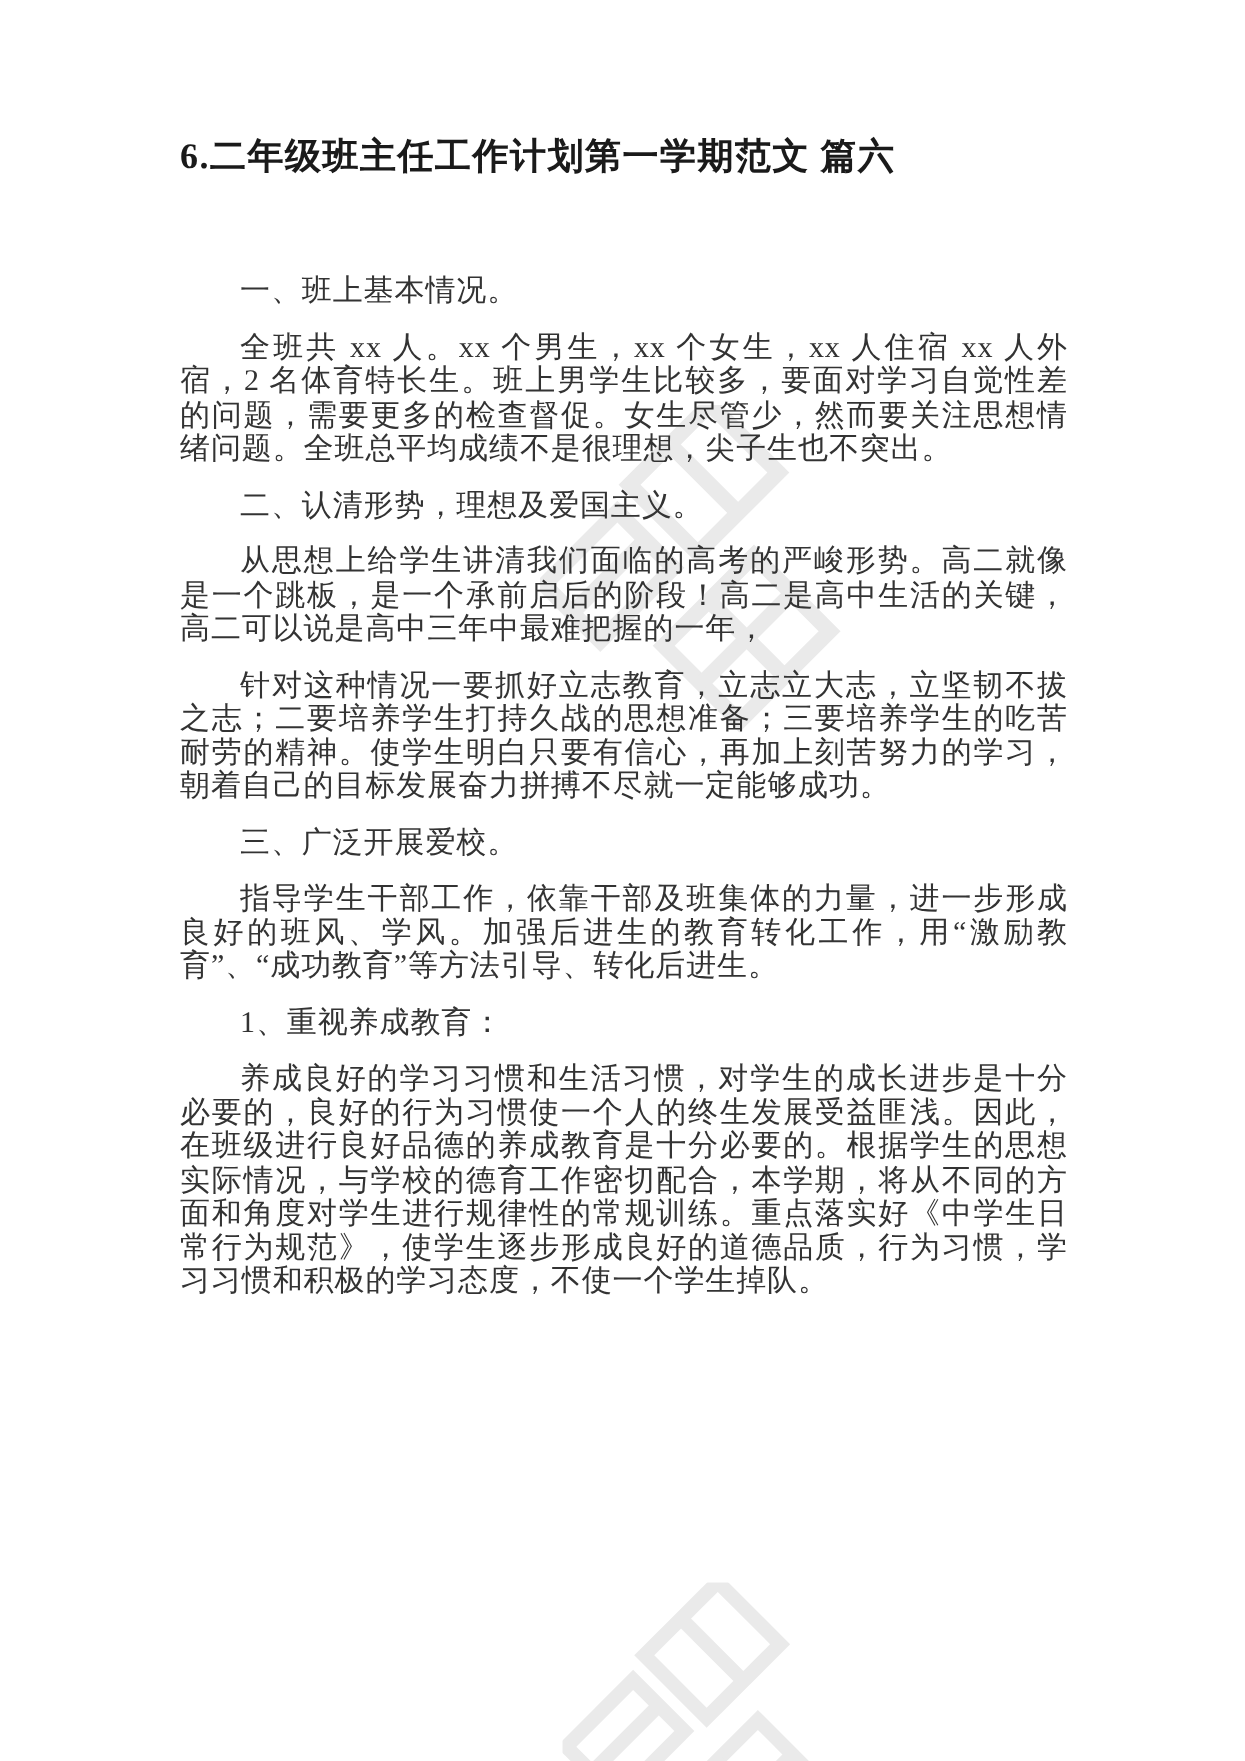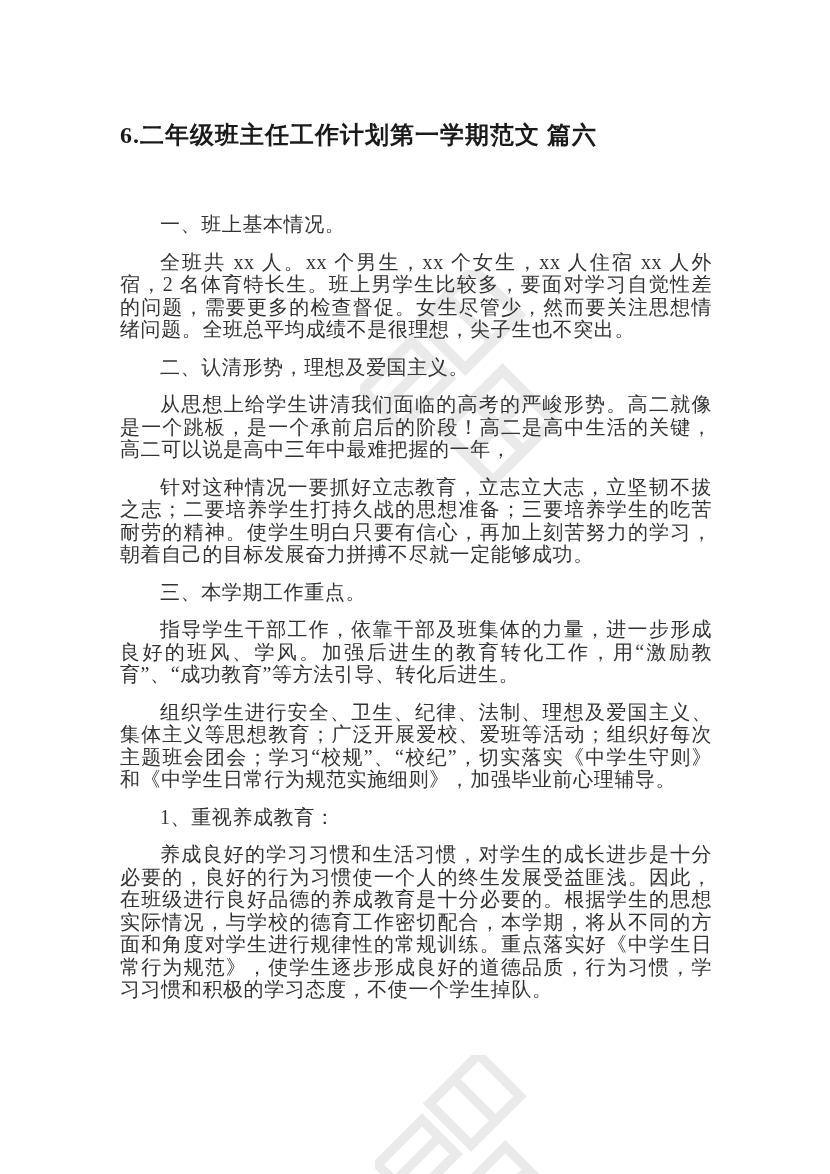--- a/index.html
+++ b/index.html
@@ -13,21 +13,21 @@
     height: 1174px;
     margin: 0 auto;
     background: #ffffff;
     overflow: hidden;
     font-family: "Liberation Serif", "DejaVu Serif", serif;
     color: #333333;
   }
   .content {
     position: relative;
     z-index: 2;
-    padding: 120px 118px 0 120px;
+    padding: 90px 118px 0 120px;
     box-sizing: border-box;
   }
   .doc-title {
     font-size: 24px;
     font-weight: bold;
     color: #1a1a1a;
     margin: 0 0 62px 0;
     letter-spacing: 1px;
     line-height: 1.3;
   }
@@ -89,21 +89,20 @@
 
   <div class="content">
     <h1 class="doc-title">6.二年级班主任工作计划第一学期范文 篇六</h1>
 
     <div class="doc-body">
       <p>一、班上基本情况。</p>
       <p>全班共 xx 人。xx 个男生，xx 个女生，xx 人住宿 xx 人外宿，2 名体育特长生。班上男学生比较多，要面对学习自觉性差的问题，需要更多的检查督促。女生尽管少，然而要关注思想情绪问题。全班总平均成绩不是很理想，尖子生也不突出。</p>
       <p>二、认清形势，理想及爱国主义。</p>
       <p>从思想上给学生讲清我们面临的高考的严峻形势。高二就像是一个跳板，是一个承前启后的阶段！高二是高中生活的关键，高二可以说是高中三年中最难把握的一年，</p>
       <p>针对这种情况一要抓好立志教育，立志立大志，立坚韧不拔之志；二要培养学生打持久战的思想准备；三要培养学生的吃苦耐劳的精神。使学生明白只要有信心，再加上刻苦努力的学习，朝着自己的目标发展奋力拼搏不尽就一定能够成功。</p>
-      <p>三、本学期工作重点。</p>
+      <p>三、广泛开展爱校。</p>
       <p>指导学生干部工作，依靠干部及班集体的力量，进一步形成良好的班风、学风。加强后进生的教育转化工作，用“激励教育”、“成功教育”等方法引导、转化后进生。</p>
-      <p>组织学生进行安全、卫生、纪律、法制、理想及爱国主义、集体主义等思想教育；广泛开展爱校、爱班等活动；组织好每次主题班会团会；学习“校规”、“校纪”，切实落实《中学生守则》和《中学生日常行为规范实施细则》，加强毕业前心理辅导。</p>
       <p>1、重视养成教育：</p>
       <p>养成良好的学习习惯和生活习惯，对学生的成长进步是十分必要的，良好的行为习惯使一个人的终生发展受益匪浅。因此，在班级进行良好品德的养成教育是十分必要的。根据学生的思想实际情况，与学校的德育工作密切配合，本学期，将从不同的方面和角度对学生进行规律性的常规训练。重点落实好《中学生日常行为规范》，使学生逐步形成良好的道德品质，行为习惯，学习习惯和积极的学习态度，不使一个学生掉队。</p>
     </div>
   </div>
 
 </div>
 
 </body></html>

